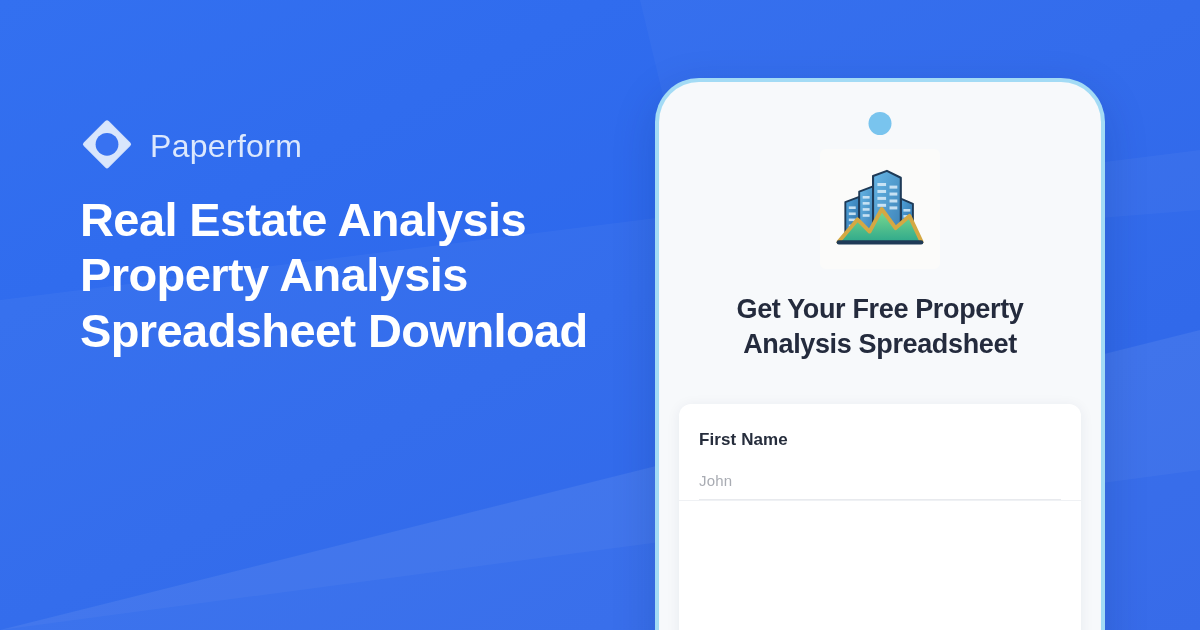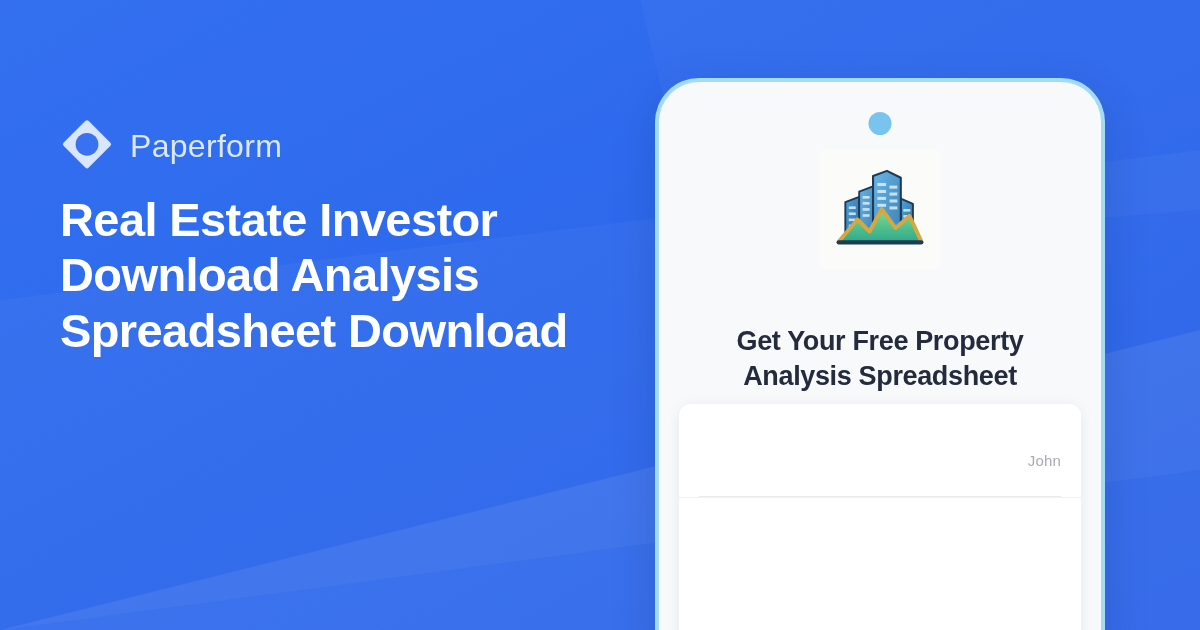--- a/index.html
+++ b/index.html
@@ -15,21 +15,21 @@
     background: #2F6BEF;
     overflow: hidden;
   }
 
   
   .bg-shapes { position: absolute; inset: 0; width: 100%; height: 100%; }
 
   
   .left-col {
     position: absolute;
-    left: 60px; top: 0;
+    left: 80px; top: 0;
     width: 560px; height: 563px;
   }
 
   .brand {
     position: absolute;
     left: 0; top: 116px;
     display: flex; align-items: center; gap: 16px;
   }
   .brand-mark { width: 54px; height: 60px; display: block; flex: 0 0 auto; }
   .brand-word {
@@ -91,21 +91,21 @@
     transform: translateX(-50%);
     width: 120px; height: 120px;
     background: #FBFBFA;
     border-radius: 6px;
     display: flex; align-items: center; justify-content: center;
   }
   .hero-img svg { width: 104px; height: 104px; display: block; }
 
   .form-title {
     position: absolute;
-    left: 26px; right: 26px; top: 242px;
+    left: 26px; right: 26px; top: 210px;
     text-align: center;
     font-size: 27px;
     font-weight: 700;
     line-height: 1.30;
     letter-spacing: -0.35px;
     color: #242B3D;
   }
 
   .form-card {
     position: absolute;
@@ -122,27 +122,26 @@
   }
   .field:last-child { border-bottom: none; }
   .field-label {
     font-size: 17px;
     font-weight: 600;
     color: #262D3C;
     letter-spacing: 0.1px;
   }
   .field-input {
     margin-top: 22px;
-    padding-bottom: 27px;
+    padding-bottom: 10px;
     border-bottom: 1px solid #E8EAEE;
     font-size: 15px;
     color: #A9ACB3;
     font-weight: 400;
     letter-spacing: 0.15px;
-    text-align: right;
   }
 </style>
 </head>
 <body>
 
 <div class="stage">
 
   <svg class="bg-shapes" viewBox="0 0 1200 630" preserveAspectRatio="none" aria-hidden="true">
     <defs>
       <linearGradient id="bgGrad" x1="0" y1="0" x2="1" y2="1">
@@ -164,21 +163,21 @@
           <path d="M32 2 L46 16 L60 30 L46 44 L32 58 L18 44 L4 30 L18 16 Z" opacity="0.95"></path>
         </g>
         <g fill="#D9E6FC">
           <rect x="11" y="9" width="42" height="42" rx="3" transform="rotate(45 32 30)" opacity="0.95"></rect>
         </g>
         <circle cx="32" cy="30" r="13.5" fill="#3872F1"></circle>
       </svg>
       <span class="brand-word">Paperform</span>
     </div>
 
-    <h1 class="headline">Real Estate Investor Download Analysis Spreadsheet Download</h1>
+    <h1 class="headline">Real Estate Analysis Property Analysis Spreadsheet Download</h1>
 
   </div>
 
   <div class="phone">
 
     <div class="camera-dot"></div>
 
     <div class="hero-img">
       <svg viewBox="0 0 120 120" aria-hidden="true">
         <defs>
@@ -231,20 +230,21 @@
         <polyline points="12,98 34,72 48,86 62,60 78,82 94,68 108,98" fill="none" stroke="#D4A843" stroke-width="4.5" stroke-linejoin="round" stroke-linecap="round"></polyline>
         <rect x="10" y="96" width="100" height="5" rx="2.5" fill="#1E3A57"></rect>
       </svg>
     </div>
 
     <h2 class="form-title">Get Your Free Property Analysis Spreadsheet</h2>
 
     <div class="form-card">
 
       <div class="field">
+        <div class="field-label">First Name</div>
         <div class="field-input">John</div>
       </div>
 
       <div class="field">
       </div>
 
     </div>
   </div>
 
 </div>

